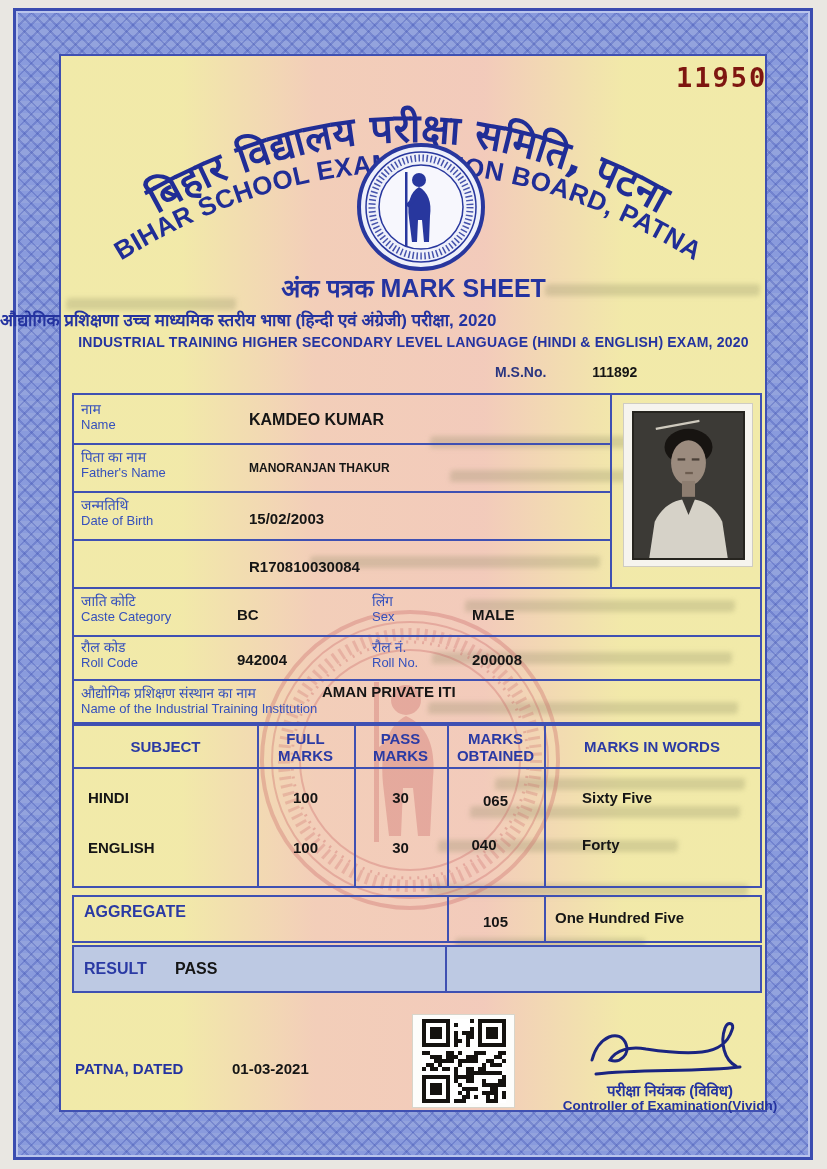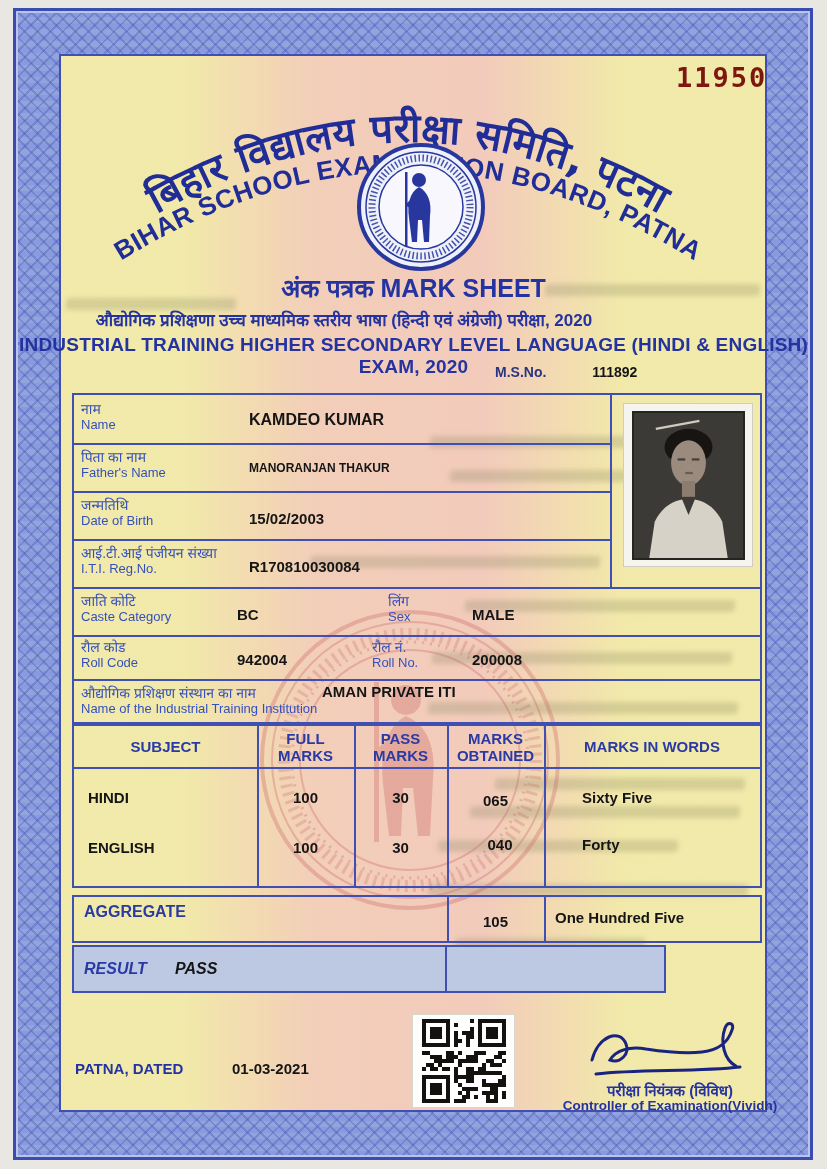--- a/index.html
+++ b/index.html
@@ -29,22 +29,22 @@
          filter:blur(2.5px);z-index:3;transform:skewX(-4deg);}
   .navy{color:#2433a0;}
 
   .serial{left:676px;top:62px;font-family:"DejaVu Sans Mono","Liberation Mono",monospace;
           font-weight:bold;font-size:27px;letter-spacing:2px;color:#7e1610;z-index:4;}
 
   .arc-svg{left:50px;top:58px;width:716px;height:218px;z-index:4;}
   .emblem{left:356px;top:142px;width:130px;height:130px;z-index:5;}
 
   .doc-title{left:0;top:270px;width:827px;text-align:center;font-size:25px;font-weight:bold;z-index:4;}
-  .exam-hi{left:0;top:308px;width:688px;text-align:center;font-size:17px;font-weight:bold;z-index:4;}
-  .exam-en{left:0;top:334px;width:827px;text-align:center;font-size:19px;font-weight:bold;letter-spacing:.2px;z-index:4;}
+  .exam-hi{left:0;top:308px;width:688px;text-align:left;font-size:17px;font-weight:bold;z-index:4;}
+  .exam-en{left:0;top:334px;width:827px;text-align:center;font-size:14px;font-weight:bold;letter-spacing:.2px;z-index:4;}
   .msno{left:495px;top:364px;z-index:4;font-size:14px;}
   .msno .lab{font-weight:bold;color:#2a3580;}
   .msno .v{font-weight:bold;color:#151515;margin-left:42px;}
 
   
   .form{left:72px;top:393px;width:690px;height:331px;border:2px solid #3f50b2;z-index:4;}
   .hline{position:absolute;height:1.5px;background:#3f50b2;}
   .vline{position:absolute;width:1.5px;background:#3f50b2;}
   .flabel{position:absolute;left:7px;line-height:16px;}
   .flabel .hi{font-size:14px;color:#3550bc;}
@@ -55,21 +55,21 @@
                border:1px solid #cfccc2;z-index:5;}
   .photo{position:absolute;left:8px;top:7px;width:113px;height:149px;border:2px solid #26241f;}
 
   
   .mtable{left:72px;top:724px;width:690px;height:164px;border:2px solid #3f50b2;z-index:4;}
   .thead{position:absolute;top:0;height:41px;display:flex;align-items:center;justify-content:center;
          text-align:center;font-size:15px;font-weight:bold;color:#2a3aa4;line-height:17px;}
   .tcell{position:absolute;font-size:15px;font-weight:bold;color:#151515;}
 
   .agg{left:72px;top:895px;width:690px;height:48px;border:2px solid #3f50b2;z-index:4;}
-  .res{left:72px;top:945px;width:594px;height:48px;border:2px solid #3f50b2;background:#bdc9e3;z-index:4;font-style:italic;}
+  .res{left:72px;top:945px;width:690px;height:48px;border:2px solid #3f50b2;background:#bdc9e3;z-index:4;}
 
   .footrow{z-index:4;font-size:15px;font-weight:bold;}
   .qr-box{left:412px;top:1014px;width:103px;height:94px;background:#fdfdfb;border:1px solid #d8d5ca;
           z-index:4;display:flex;align-items:center;justify-content:center;}
   .sig{left:578px;top:1016px;width:184px;height:64px;z-index:4;}
   .sig-hi{left:560px;top:1080px;width:220px;text-align:center;font-size:15px;font-weight:bold;color:#2433a0;z-index:4;}
   .sig-en{left:548px;top:1098px;width:244px;text-align:center;font-size:13.5px;font-weight:bold;color:#2433a0;z-index:4;}
 
   .wmark{left:258px;top:608px;width:304px;height:304px;z-index:3;opacity:.33;}
 </style>
@@ -168,32 +168,28 @@
       <div class="en">Father's Name</div>
     </div>
     <div class="fval" style="left:175px;top:66px;font-size:12px;">MANORANJAN THAKUR</div>
 
     <div class="flabel" style="top:102px;">
       <div class="hi">जन्मतिथि</div>
       <div class="en">Date of Birth</div>
     </div>
     <div class="fval" style="left:175px;top:115px;">15/02/2003</div>
 
-    <div class="flabel" style="top:150px;">
-      <div class="hi">आई.टी.आई पंजीयन संख्या</div>
-      <div class="en">I.T.I. Reg.No.</div>
-    </div>
     <div class="fval" style="left:175px;top:163px;">R170810030084</div>
 
     <div class="flabel" style="top:198px;">
       <div class="hi">जाति कोटि</div>
       <div class="en">Caste Category</div>
     </div>
     <div class="fval" style="left:163px;top:211px;">BC</div>
-    <div class="flabel" style="left:314px;top:198px;">
+    <div class="flabel" style="left:298px;top:198px;">
       <div class="hi">लिंग</div>
       <div class="en">Sex</div>
     </div>
     <div class="fval" style="left:398px;top:211px;">MALE</div>
 
     <div class="flabel" style="top:244px;">
       <div class="hi">रौल कोड</div>
       <div class="en">Roll Code</div>
     </div>
     <div class="fval" style="left:163px;top:256px;">942004</div>
@@ -242,21 +238,21 @@
 
     <div class="tcell" style="left:14px;top:63px;">HINDI</div>
     <div class="tcell" style="left:183px;top:63px;width:97px;text-align:center;">100</div>
     <div class="tcell" style="left:280px;top:63px;width:93px;text-align:center;">30</div>
     <div class="tcell" style="left:373px;top:66px;width:97px;text-align:center;">065</div>
     <div class="tcell" style="left:508px;top:63px;">Sixty Five</div>
 
     <div class="tcell" style="left:14px;top:113px;">ENGLISH</div>
     <div class="tcell" style="left:183px;top:113px;width:97px;text-align:center;">100</div>
     <div class="tcell" style="left:280px;top:113px;width:93px;text-align:center;">30</div>
-    <div class="tcell" style="left:373px;top:110px;width:74px;text-align:center;margin-left:16px;">040</div>
+    <div class="tcell" style="left:373px;top:110px;width:74px;text-align:center;">040</div>
     <div class="tcell" style="left:508px;top:110px;">Forty</div>
   </div>
 
   <div class="abs agg">
     <div class="vline" style="left:373px;top:0;height:44px;"></div>
     <div class="vline" style="left:470px;top:0;height:44px;"></div>
     <div class="tcell" style="left:10px;top:6px;color:#2a3aa4;font-size:16px;">AGGREGATE</div>
     <div class="tcell" style="left:373px;top:16px;width:97px;text-align:center;">105</div>
     <div class="tcell" style="left:481px;top:12px;">One Hundred Five</div>
   </div>

